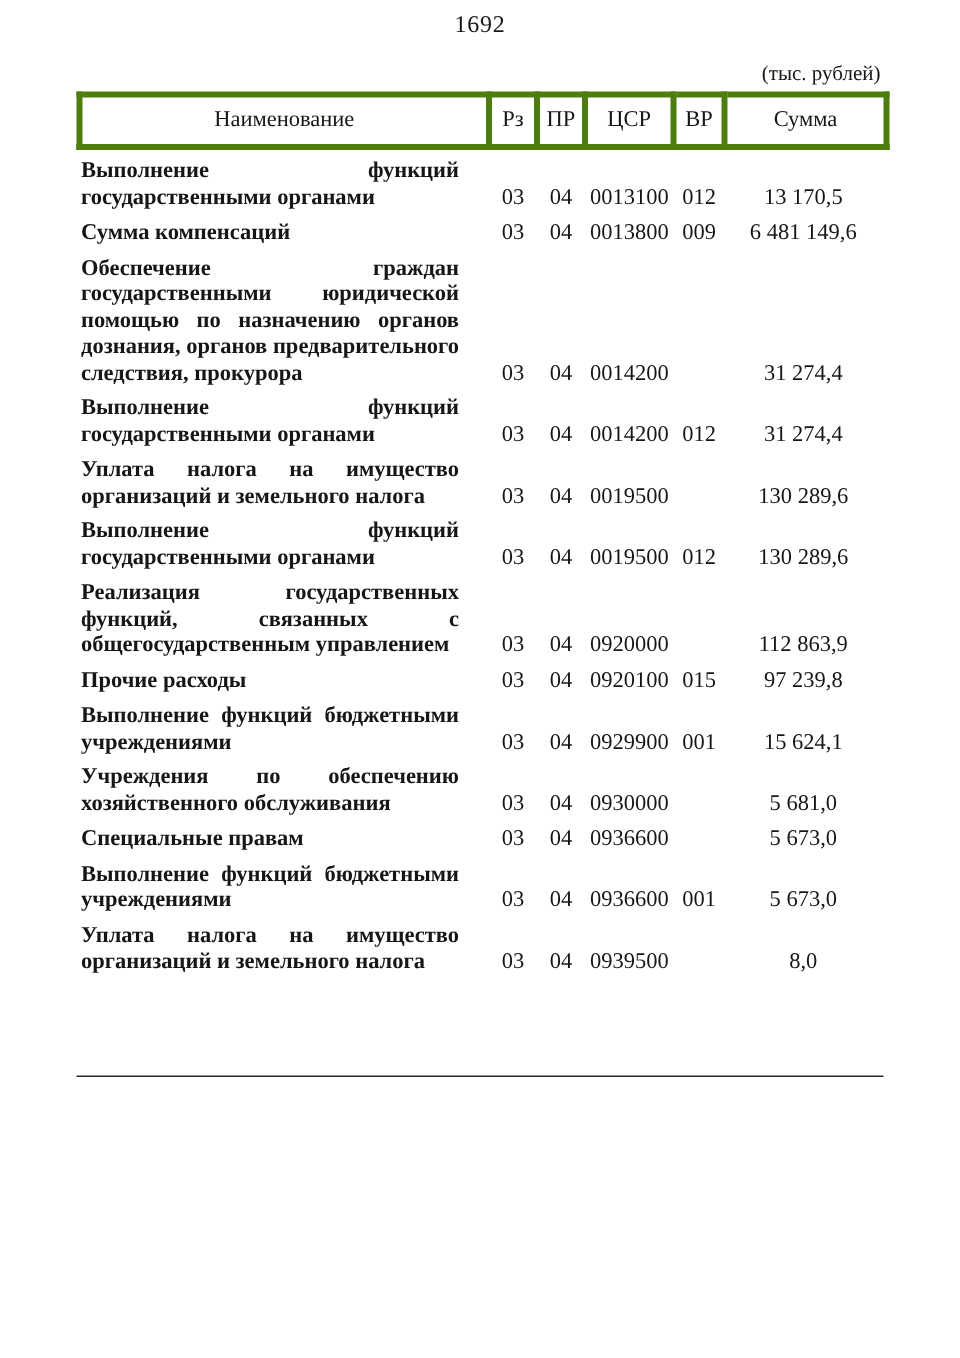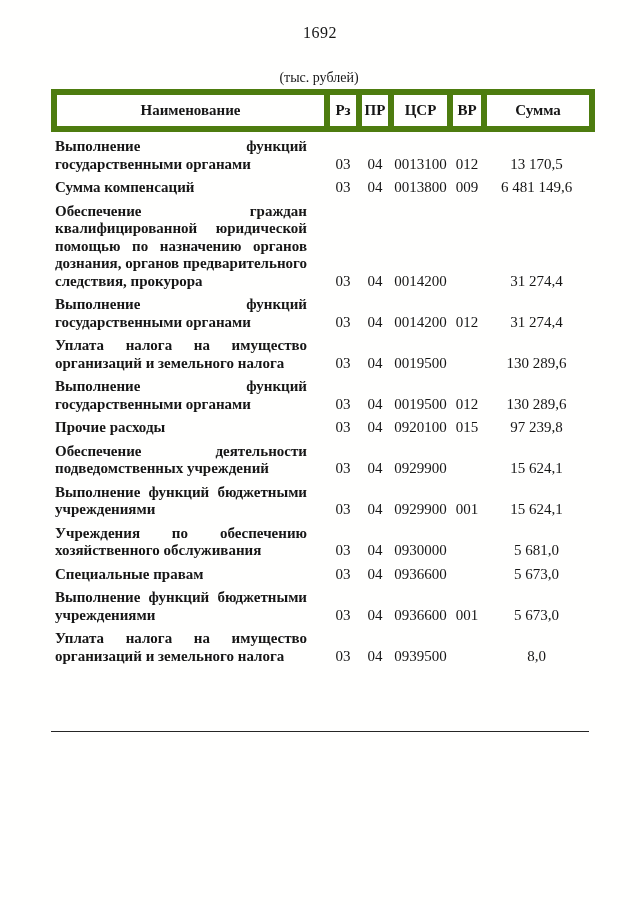--- a/index.html
+++ b/index.html
@@ -12,49 +12,49 @@
     height: 905px;
     overflow: hidden;
     font-family: "Liberation Serif", serif;
     color: #161616;
   }
   .page {
     width: 640px;
     height: 905px;
     box-sizing: border-box;
     background: #fffffe;
-    padding: 24px 51px 0 51px;
+    padding: 8px 51px 0 51px;
   }
   .page-number {
     text-align: center;
     font-size: 16px;
     letter-spacing: 0.5px;
   }
   .units-note {
-    text-align: center;
+    text-align: right;
     font-size: 14px;
-    margin-top: 28px;
+    margin-top: 16px;
     margin-bottom: 3px;
     padding-right: 2px;
   }
   table.budget {
     border-collapse: collapse;
     table-layout: fixed;
     width: 538px;
     font-size: 15px;
   }
   col.c-name { width: 273px; }
   col.c-rz   { width: 32px;  }
   col.c-pr   { width: 32px;  }
   col.c-csr  { width: 59px;  }
   col.c-vr   { width: 34px;  }
   col.c-sum  { width: 108px; }
   table.budget thead th {
-    border: 6px solid #4d7c0f;
-    font-weight: bold;
+    border: 4px solid #4d7c0f;
+    font-weight: normal;
     font-size: 15px;
     text-align: center;
     vertical-align: middle;
     padding: 7px 2px;
   }
   table.budget tbody td {
     vertical-align: bottom;
     padding: 6px 0 0 0;
     line-height: 17.5px;
   }
@@ -112,21 +112,21 @@
         </tr>
         <tr>
           <td class="name">Сумма компенсаций</td>
           <td class="num">03</td>
           <td class="num">04</td>
           <td class="num">0013800</td>
           <td class="num">009</td>
           <td class="sum">6 481 149,6</td>
         </tr>
         <tr>
-          <td class="name">Обеспечение граждан квалифицированной юридической помощью по назначению органов дознания, органов предварительного следствия, прокурора</td>
+          <td class="name">Обеспечение граждан государственными юридической помощью по назначению органов дознания, органов предварительного следствия, прокурора</td>
           <td class="num">03</td>
           <td class="num">04</td>
           <td class="num">0014200</td>
           <td class="num"></td>
           <td class="sum">31 274,4</td>
         </tr>
         <tr>
           <td class="name">Выполнение функций государственными органами</td>
           <td class="num">03</td>
           <td class="num">04</td>
@@ -144,36 +144,36 @@
         </tr>
         <tr>
           <td class="name">Выполнение функций государственными органами</td>
           <td class="num">03</td>
           <td class="num">04</td>
           <td class="num">0019500</td>
           <td class="num">012</td>
           <td class="sum">130 289,6</td>
         </tr>
         <tr>
+          <td class="name">Реализация государственных функций, связанных с общегосударственным управлением</td>
+          <td class="num">03</td>
+          <td class="num">04</td>
+          <td class="num">0920000</td>
+          <td class="num"></td>
+          <td class="sum">112 863,9</td>
+        </tr>
+        <tr>
           <td class="name">Прочие расходы</td>
           <td class="num">03</td>
           <td class="num">04</td>
           <td class="num">0920100</td>
           <td class="num">015</td>
           <td class="sum">97 239,8</td>
         </tr>
         <tr>
-          <td class="name">Обеспечение деятельности подведомственных учреждений</td>
-          <td class="num">03</td>
-          <td class="num">04</td>
-          <td class="num">0929900</td>
-          <td class="num"></td>
-          <td class="sum">15 624,1</td>
-        </tr>
-        <tr>
           <td class="name">Выполнение функций бюджетными учреждениями</td>
           <td class="num">03</td>
           <td class="num">04</td>
           <td class="num">0929900</td>
           <td class="num">001</td>
           <td class="sum">15 624,1</td>
         </tr>
         <tr>
           <td class="name">Учреждения по обеспечению хозяйственного обслуживания</td>
           <td class="num">03</td>

